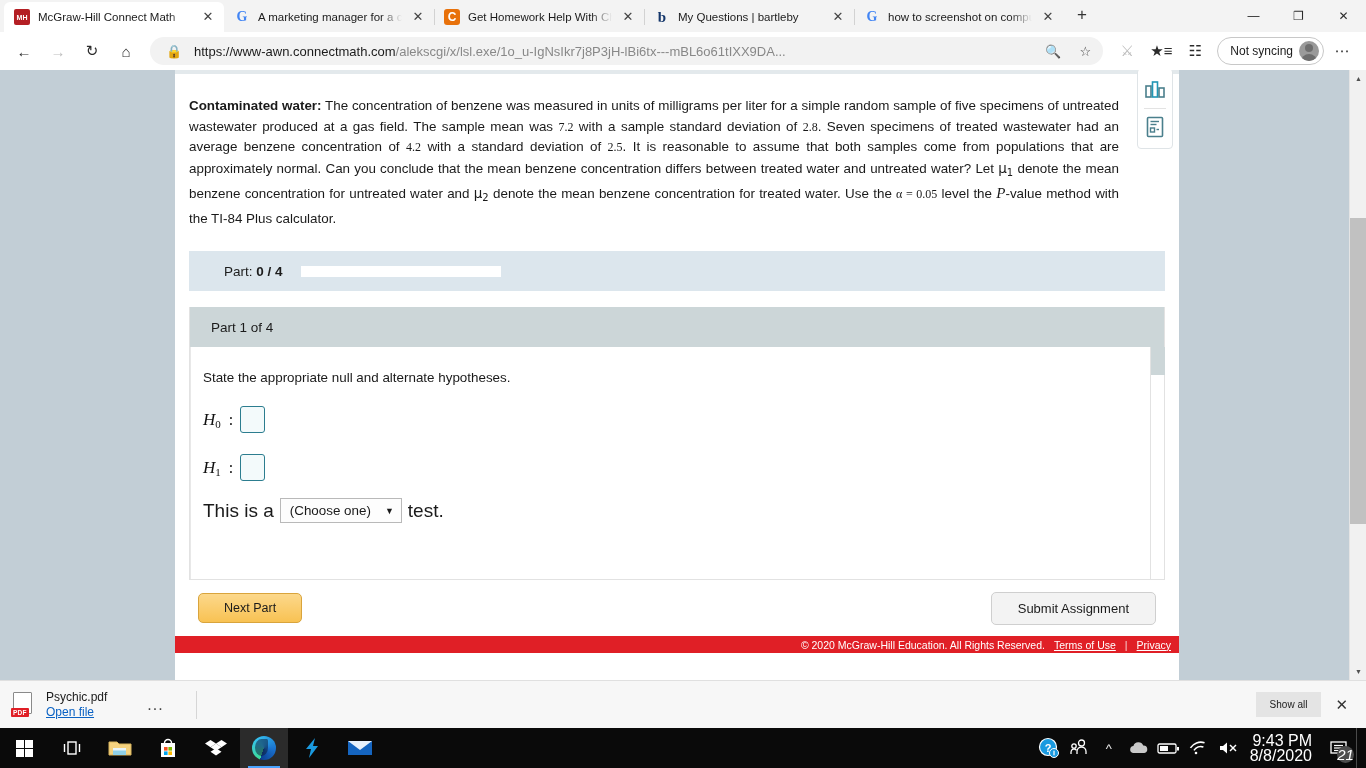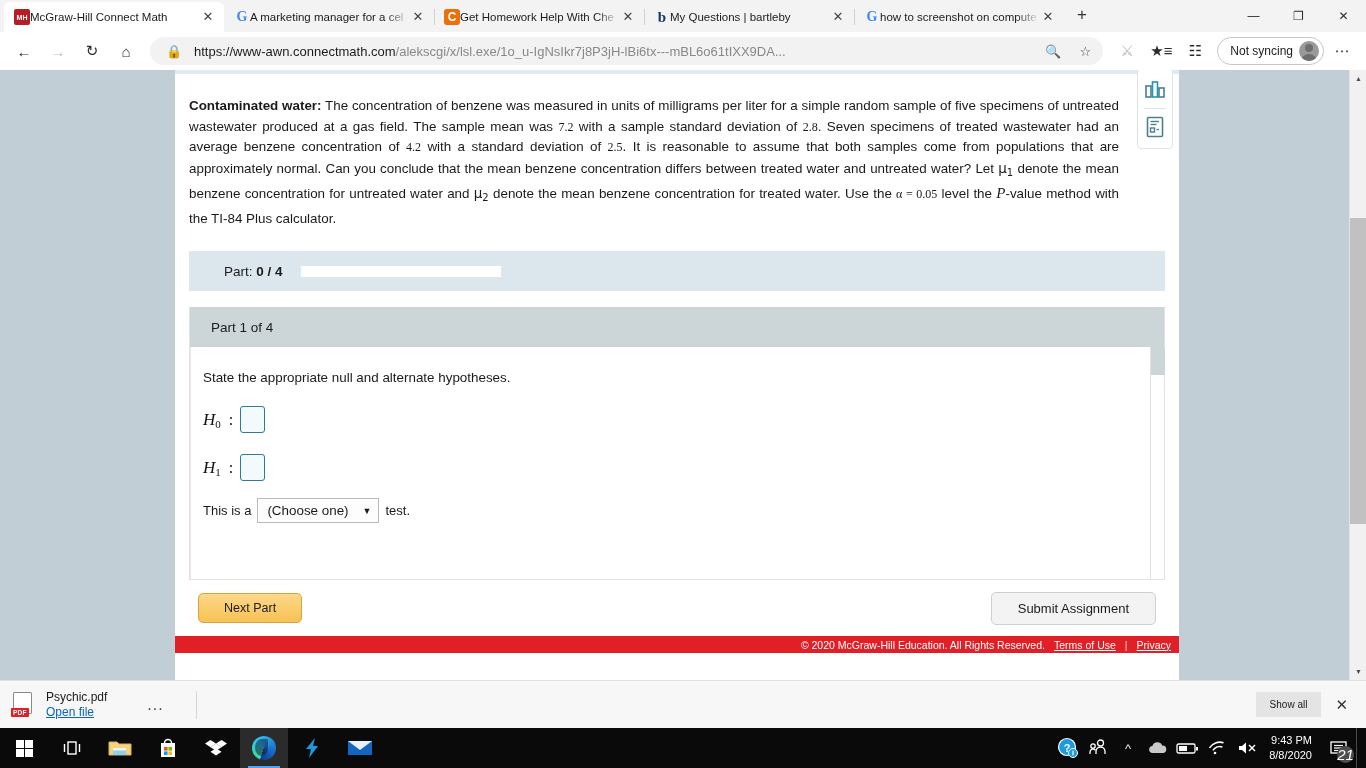--- a/index.html
+++ b/index.html
@@ -13,21 +13,21 @@
   
   .browser { width: 1366px; height: 680px; background: #ffffff; position: relative; }
 
   .tabstrip {
     height: 32px; background: #f3f3f3;
     display: flex; align-items: flex-end; padding-left: 4px;
     position: relative;
   }
   .tab {
     height: 30px; display: flex; align-items: center;
-    padding: 0 8px 0 10px; 
+    padding: 0 8px 0 10px; gap: 8px;
     font-size: 11.5px; color: #1b1b1b; position: relative;
     border-radius: 6px 6px 0 0; min-width: 0;
   }
   .tab.active { background: #ffffff; width: 220px; }
   .tab.inactive { width: 210px; background: transparent; }
   .tab.inactive + .tab.inactive::before,
   .tab.inactive::before {
     content: ""; position: absolute; left: 0; top: 7px; bottom: 7px;
     width: 1px; background: #d2d2d2;
   }
@@ -176,21 +176,21 @@
     font-size: 17px; color: #111;
   }
   .hyp-label sub { font-style: normal; font-size: 11px; vertical-align: -0.25em; }
   .hyp-colon { font-family:"Liberation Serif", serif; font-size: 16px; color:#111; margin-left:1px;}
   .hyp-input {
     width: 25px; height: 27px; border: 1px solid #2c7d8f; border-radius: 3px;
     background: #f3fafb;
   }
 
   .choose-row { display: flex; align-items: center; gap: 6px; margin-top: 17px; }
-  .choose-row .t { font-size: 13px; color: #1a1a1a; }
+  .choose-row .t { font-size: 19px; color: #1a1a1a; }
   .sel {
     height: 25px; border: 1px solid #b9b9b9; background: #fdfdfd;
     display: flex; align-items: center; padding: 0 7px 0 9px; gap: 14px;
     font-size: 13.4px; color: #1a1a1a;
   }
   .sel .caret { font-size: 9px; color: #1a1a1a; }
 
   .inner-scroll {
     position: absolute; right: 0; top: 0; width: 14px; height: 232px;
     background: #ffffff; border-left: 1px solid #e2e2e2;
@@ -275,21 +275,21 @@
   .tb-app.active::after {
     content:""; position:absolute; bottom:0; left:8px; right:8px; height:2px; background:#4aa3ff;
   }
   .tray { margin-left: auto; display: flex; align-items: center; height: 40px; padding-right: 4px; }
   .tray-ic {
     width: 30px; height: 40px; display: flex; align-items: center; justify-content: center;
     font-size: 13px; color: #e8e8e8;
   }
   .clock {
     display: flex; flex-direction: column; align-items: flex-end; justify-content: center;
-    font-size: 11px; line-height: 15px; color: #fff; padding: 0 10px 0 6px;
+    font-size: 16px; line-height: 15px; color: #fff; padding: 0 10px 0 6px;
   }
   .notif { position: relative; width: 34px; height: 40px; display:flex; align-items:center; justify-content:center;}
   .notif-badge {
     position: absolute; right: 2px; bottom: 5px; width: 17px; height: 17px; border-radius: 50%;
     background: #4d4d4d; color: #fff; font-size: 15px; display: flex;
     align-items: center; justify-content: center; font-style: italic;
   }
   .showdesk { width: 6px; height: 40px; border-left: 1px solid #4a4a4a; }
 
   

